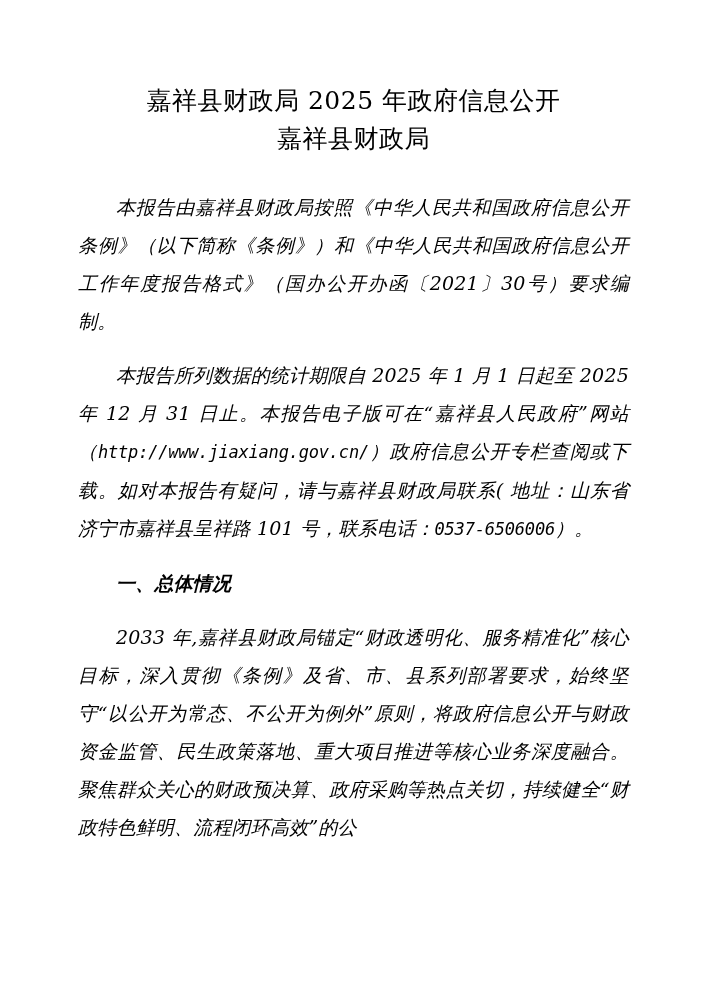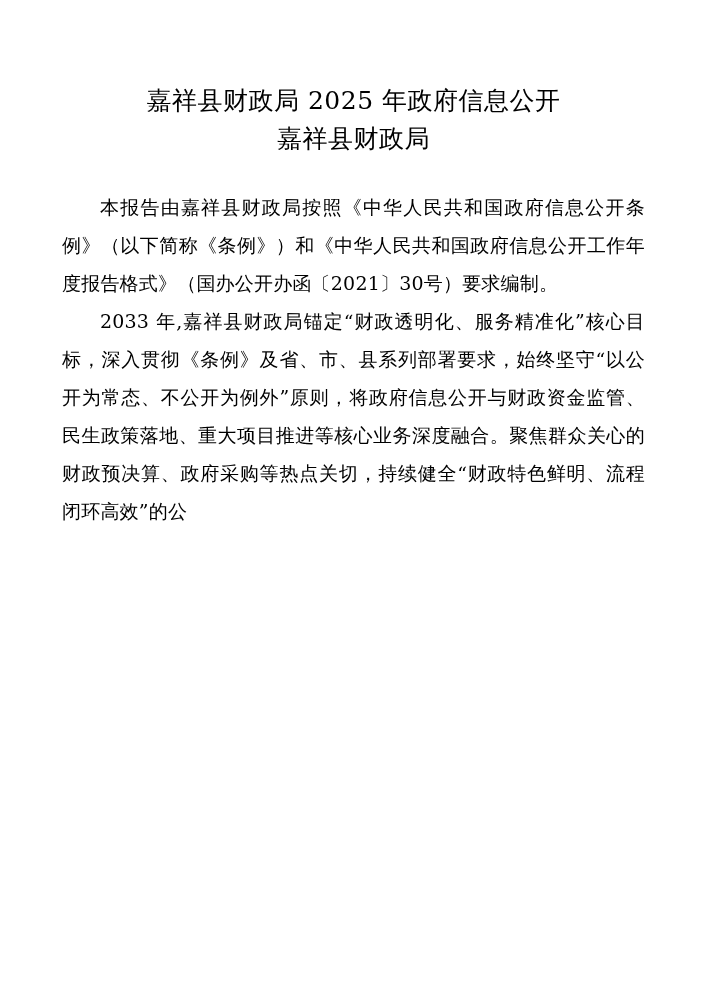--- a/index.html
+++ b/index.html
@@ -31,28 +31,29 @@
     letter-spacing: 0.5px;
     margin: 12px 0 0 0;
   }
   .doc-title .line {
     display: block;
   }
   .body-block {
     margin-top: 30px;
   }
   p.para {
-    margin: 0;
+    margin: 16px;
     font-size: 19px;
     line-height: 38px;
     text-align: justify;
     text-justify: inter-ideograph;
     text-indent: 2em;
     font-family: "DejaVu Serif", "Liberation Serif", serif;
     letter-spacing: 0.2px;
+    font-style: italic;
   }
   p.para.heading {
     font-weight: bold;
   }
   .mono {
     font-family: "DejaVu Sans Mono", "Liberation Mono", monospace;
     font-size: 17px;
     letter-spacing: -0.2px;
   }
   .nowrap {
@@ -65,17 +66,21 @@
 <div class="page">
 
   <h1 class="doc-title">
     <span class="line">嘉祥县财政局 2025 年政府信息公开</span>
     <span class="line">嘉祥县财政局</span>
   </h1>
 
   <div class="body-block">
     <p class="para">本报告由嘉祥县财政局按照《中华人民共和国政府信息公开条例》（以下简称《条例》）和《中华人民共和国政府信息公开工作年度报告格式》（国办公开办函〔2021〕30号）要求编制。</p>
 
+    <p class="para">
+      <span>本报告所列数据的统计期限自 2025 年 1 月 1 日起至 2025 年 12 月 31 日止。本报告电子版可在“嘉祥县人民政府”网站（</span><span class="mono">http://www.jiaxiang.gov.cn/</span><span>）政府信息公开专栏查阅或下载。如对本报告有疑问，请与嘉祥县财政局联系( 地址：山东省济宁市嘉祥县呈祥路 101 号，联系电话：</span><span class="mono nowrap">0537-6506006</span><span>）。</span>
+    </p>
 
+    <p class="para heading">一、总体情况</p>
     <p class="para">2033 年,嘉祥县财政局锚定“财政透明化、服务精准化”核心目标，深入贯彻《条例》及省、市、县系列部署要求，始终坚守“以公开为常态、不公开为例外”原则，将政府信息公开与财政资金监管、民生政策落地、重大项目推进等核心业务深度融合。聚焦群众关心的财政预决算、政府采购等热点关切，持续健全“财政特色鲜明、流程闭环高效”的公</p>
   </div>
 
 </div>
 
 </body></html>

